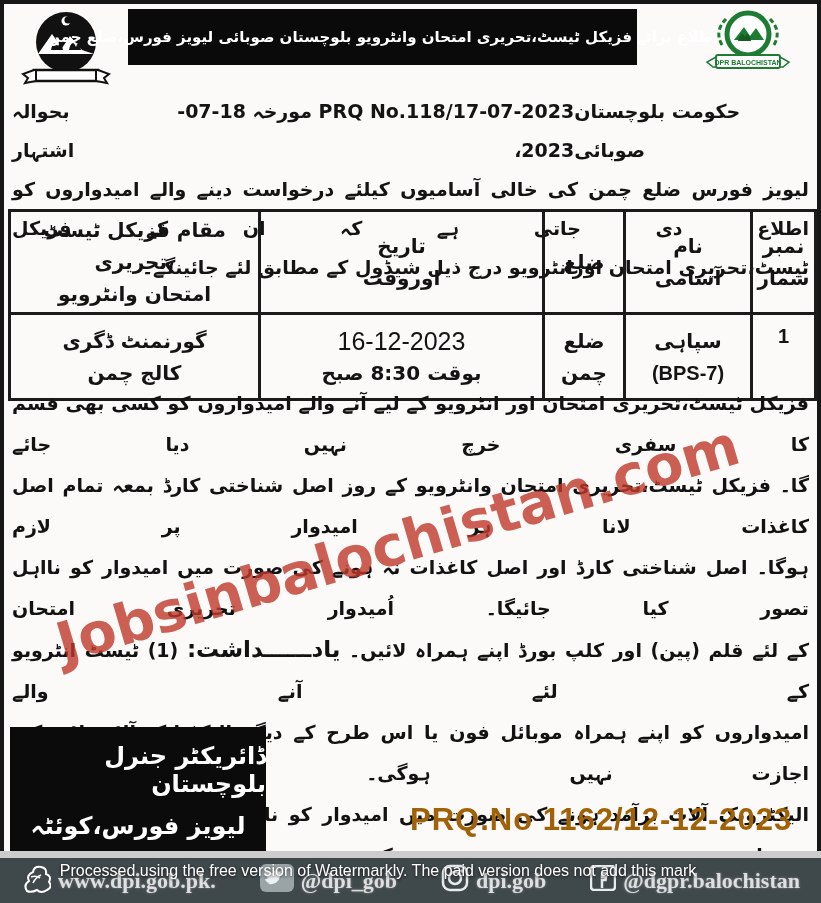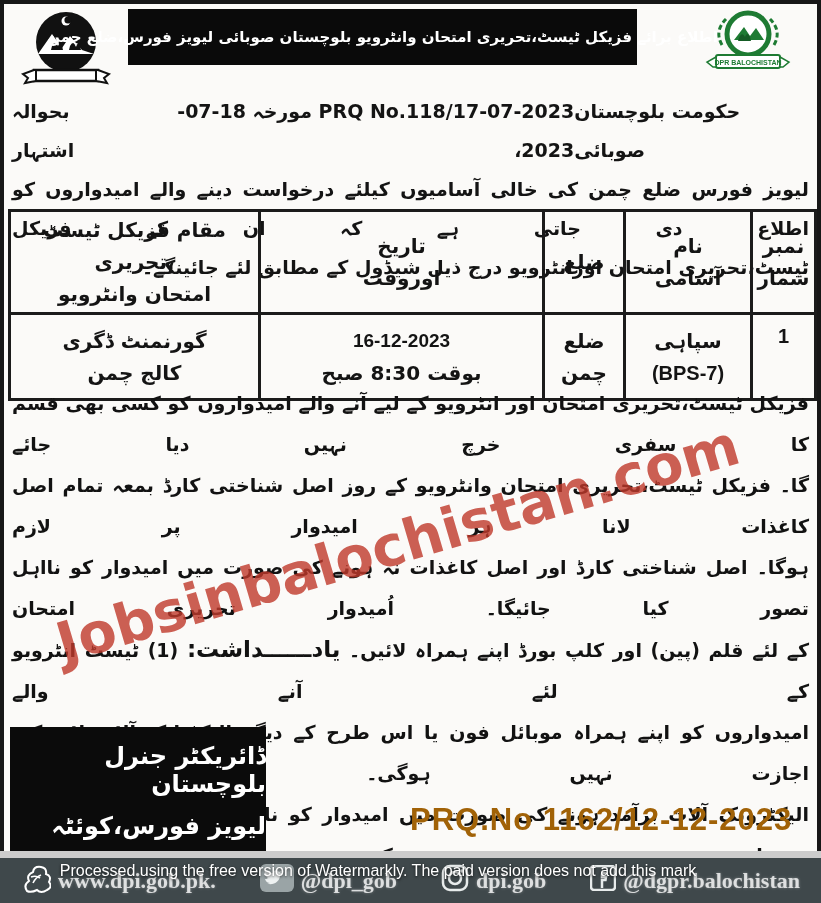--- a/index.html
+++ b/index.html
@@ -34,31 +34,31 @@
     font-weight:bold; color:#141414;
   }
   .sched-table td, .sched-table th {
     border:3px solid #1b1b1b; text-align:center; vertical-align:middle;
     font-size:20px; padding:2px;
   }
   .sched-table th { height:78px; font-weight:bold; }
   .sched-table td { height:86px; }
   .cell-2l div { line-height:32px; }
   .latin { font-family:"Liberation Sans", sans-serif; direction:ltr; unicode-bidi:embed; }
-  .date-big { font-size:19px; font-family:"Liberation Sans", sans-serif; font-weight:bold; direction:ltr; }
+  .date-big { font-size:25px; font-family:"Liberation Sans", sans-serif; font-weight:normal; direction:ltr; }
   .serial-cell { vertical-align:top !important; padding-top:10px !important; font-family:"Liberation Sans", sans-serif; font-size:22px; }
   
   .body-text { position:absolute; left:12px; top:383px; width:797px;
     font-size:19px; font-weight:bold; color:#121212; line-height:41px; }
   .note-label { font-size:23px; }
   
   .sig-box {
     position:absolute; left:10px; top:727px; width:256px; height:127px;
     background:#0b0b0b; color:#fff; display:flex; flex-direction:column;
-    align-items:flex-start; justify-content:center; gap:14px;
+    align-items:center; justify-content:center; gap:14px;
     font-size:24px; font-weight:bold; direction:rtl;
   }
   .prq-no {
     position:absolute; left:410px; top:802px; width:400px;
     font-family:"Liberation Sans", sans-serif; font-weight:bold;
     font-size:31px; color:#a16207; letter-spacing:1px; white-space:nowrap;
   }
   .gray-strip { position:absolute; left:0; top:851px; width:821px; height:7px; background:#cccccc; z-index:3; }
   
   .diag-watermark {

